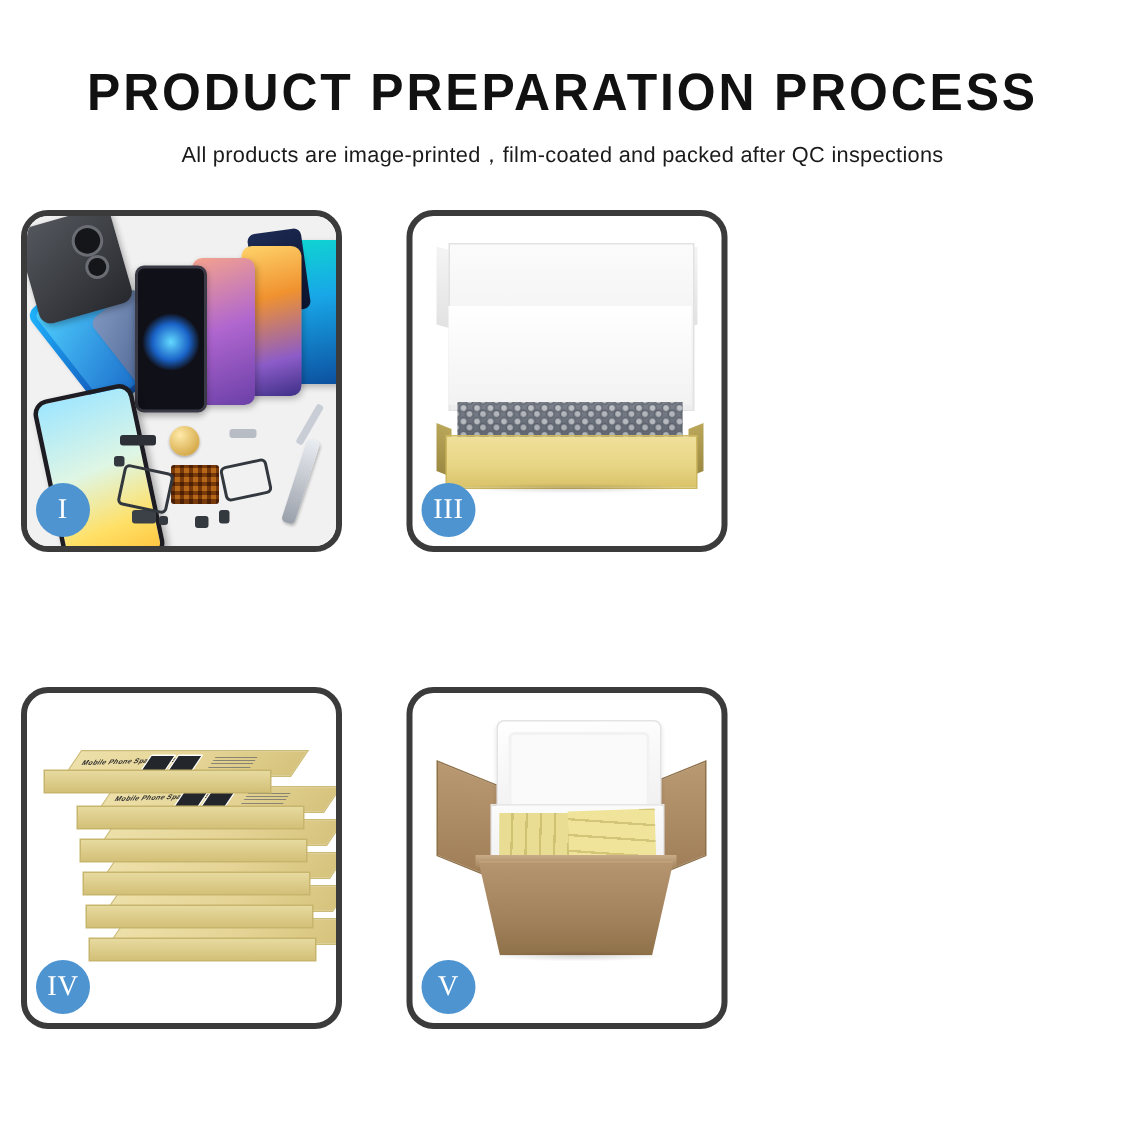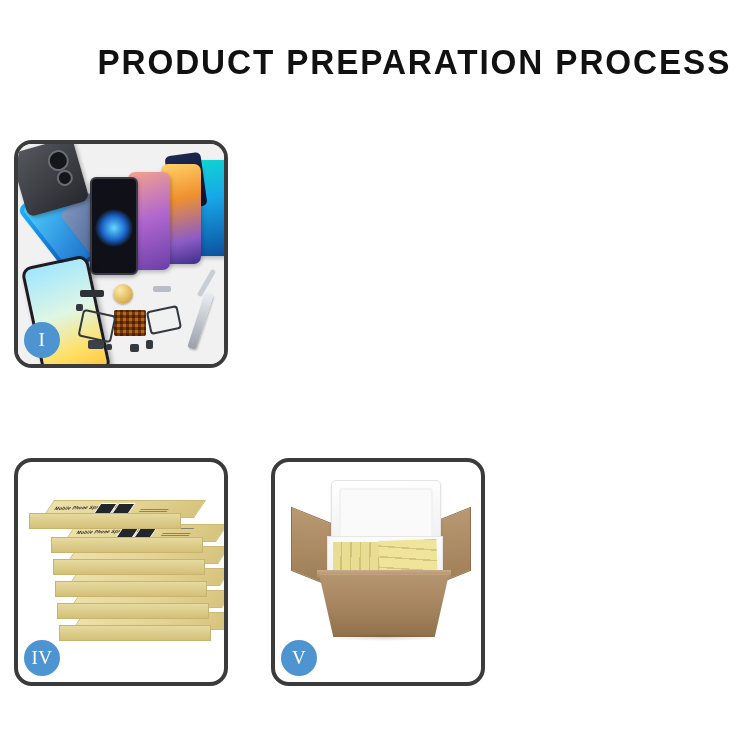--- a/index.html
+++ b/index.html
@@ -4,21 +4,21 @@
 <style>
   html,body{margin:0;padding:0;}
   body{
     width:750px;height:750px;background:#ffffff;
     font-family:"Liberation Sans",sans-serif;
     overflow:hidden;position:relative;
   }
   .page{width:750px;height:750px;position:relative;}
 
   
-  .header{position:absolute;left:0;top:0;width:750px;text-align:right;}
+  .header{position:absolute;left:0;top:0;width:750px;text-align:center;}
   .title{
     font-family:"Liberation Sans",sans-serif;
     font-size:35px;font-weight:700;color:#111111;
     letter-spacing:2.0px;line-height:1;
     margin-top:44px;transform:scaleX(0.95);
     white-space:nowrap;
   }
   .subtitle{
     font-family:"Liberation Sans",sans-serif;
     font-size:14.5px;font-weight:400;color:#1b1b1b;
@@ -273,20 +273,21 @@
   .p6shadow{position:absolute;left:40px;top:170px;width:130px;height:8px;
     background:radial-gradient(ellipse,rgba(0,0,0,.13),rgba(0,0,0,0) 70%);}
 </style>
 </head>
 <body>
 
 <div class="page">
 
   <div class="header">
     <div class="title">PRODUCT PREPARATION PROCESS</div>
+    <div class="subtitle">All products are image-printed，film-coated and packed after QC inspections</div>
   </div>
 
   <div class="grid">
 
     <div class="row">
 
       <div class="panel">
         <div class="stage">
           <div class="p1bg"></div>
 
@@ -318,20 +319,34 @@
           <div class="dot" style="left:88px;top:200px;width:6px;height:6px;"></div>
           <div class="dot" style="left:112px;top:200px;width:9px;height:8px;"></div>
           <div class="dot" style="left:128px;top:196px;width:7px;height:9px;"></div>
           <div class="tool"></div>
           <div class="tweezer"></div>
         </div>
         <div class="badge">I</div>
       </div>
 
 
+      <div class="panel">
+        <div class="stage">
+          <div class="p3lidflapL"></div>
+          <div class="p3lidflapR"></div>
+          <div class="p3lid"></div>
+          <div class="p3foam"></div>
+          <div class="p3content"></div>
+          <div class="p3boxleft"></div>
+          <div class="p3boxright"></div>
+          <div class="p3boxfront"></div>
+          <div class="p3shadow"></div>
+        </div>
+        <div class="badge">III</div>
+      </div>
 
     </div>
 
     <div class="row">
 
       <div class="panel">
         <div class="stage">
           <div class="stack">
 
             <div class="layer" style="left:46px;top:126px;">

